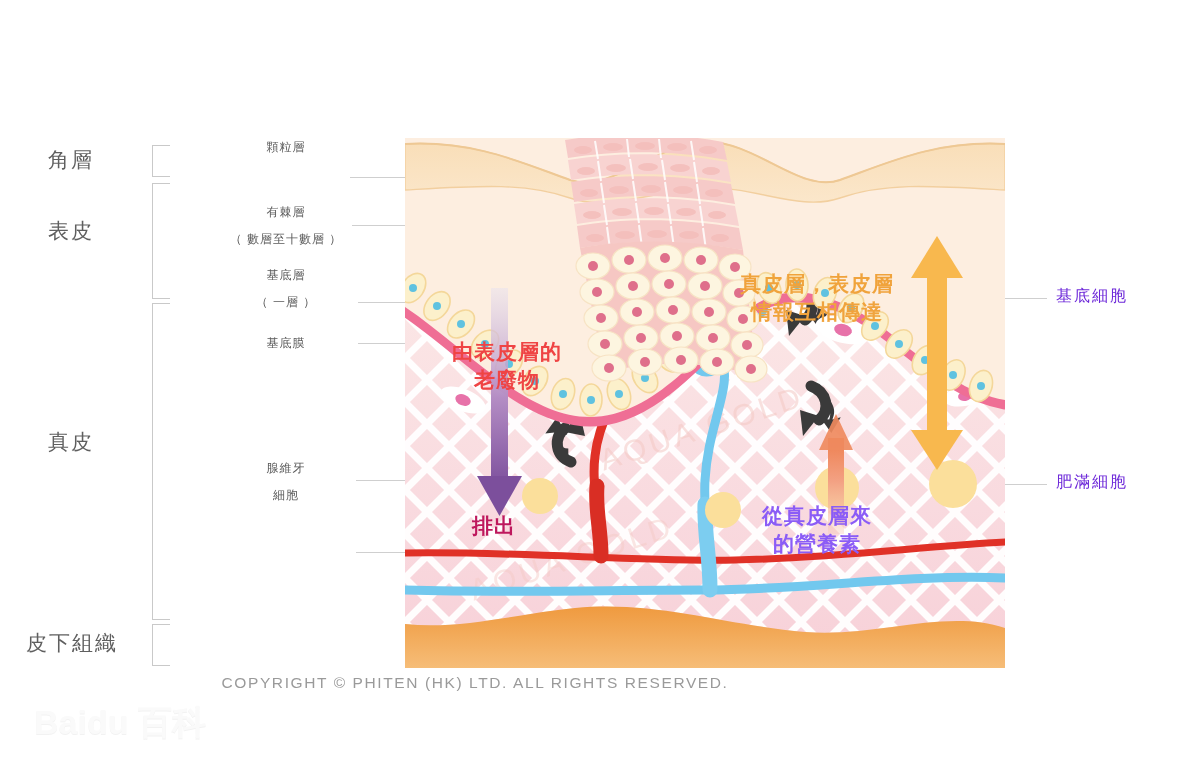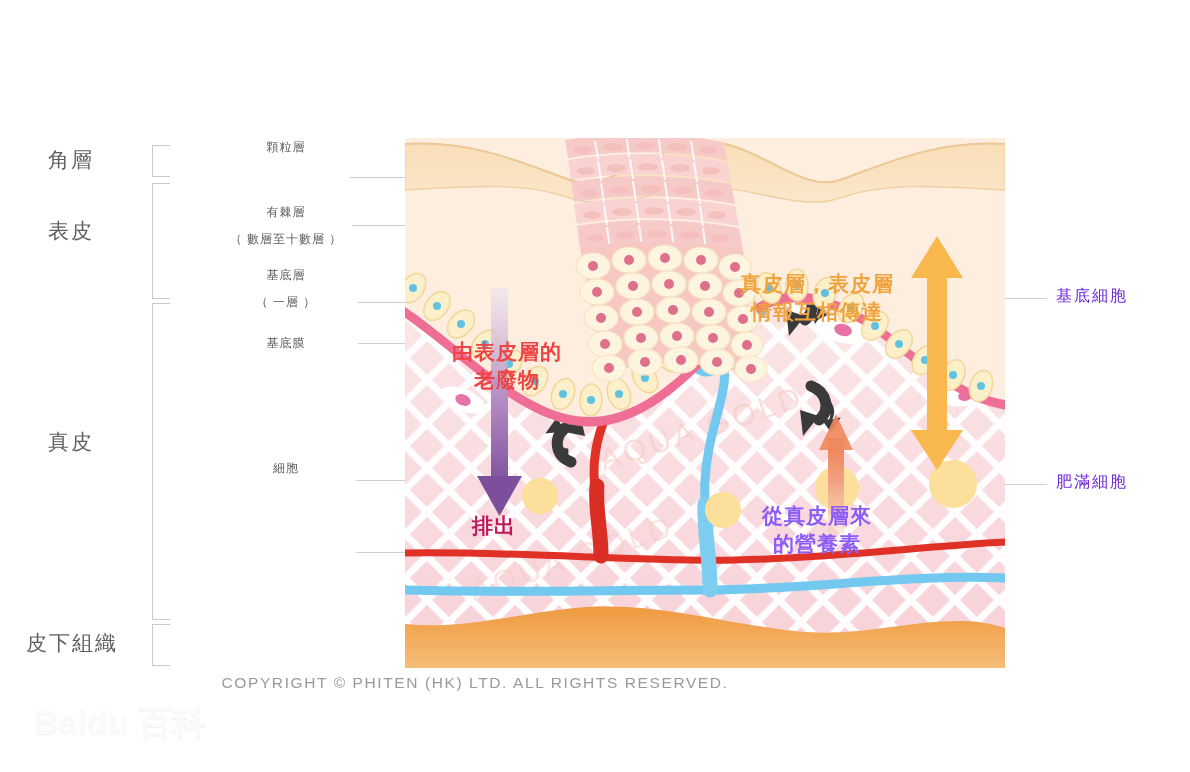--- a/index.html
+++ b/index.html
@@ -95,20 +95,21 @@
     <div>（ 一層 ）</div>
   </div>
   <div class="lead" style="left:358px;top:302px;width:86px;"></div>
 
   <div class="inner-label" style="left:186px;top:330px;width:200px;">
     <div>基底膜</div>
   </div>
   <div class="lead" style="left:358px;top:343px;width:90px;"></div>
 
   <div class="inner-label" style="left:186px;top:455px;width:200px;">
+    <div>腺維牙</div>
     <div>細胞</div>
   </div>
   <div class="lead" style="left:356px;top:480px;width:86px;"></div>
 
   <div class="lead" style="left:356px;top:552px;width:80px;"></div>
 
   <div class="right-label" style="left:1056px;top:286px;">基底細胞</div>
   <div class="lead" style="left:975px;top:298px;width:72px;"></div>
 
   <div class="right-label" style="left:1056px;top:472px;">肥滿細胞</div>

